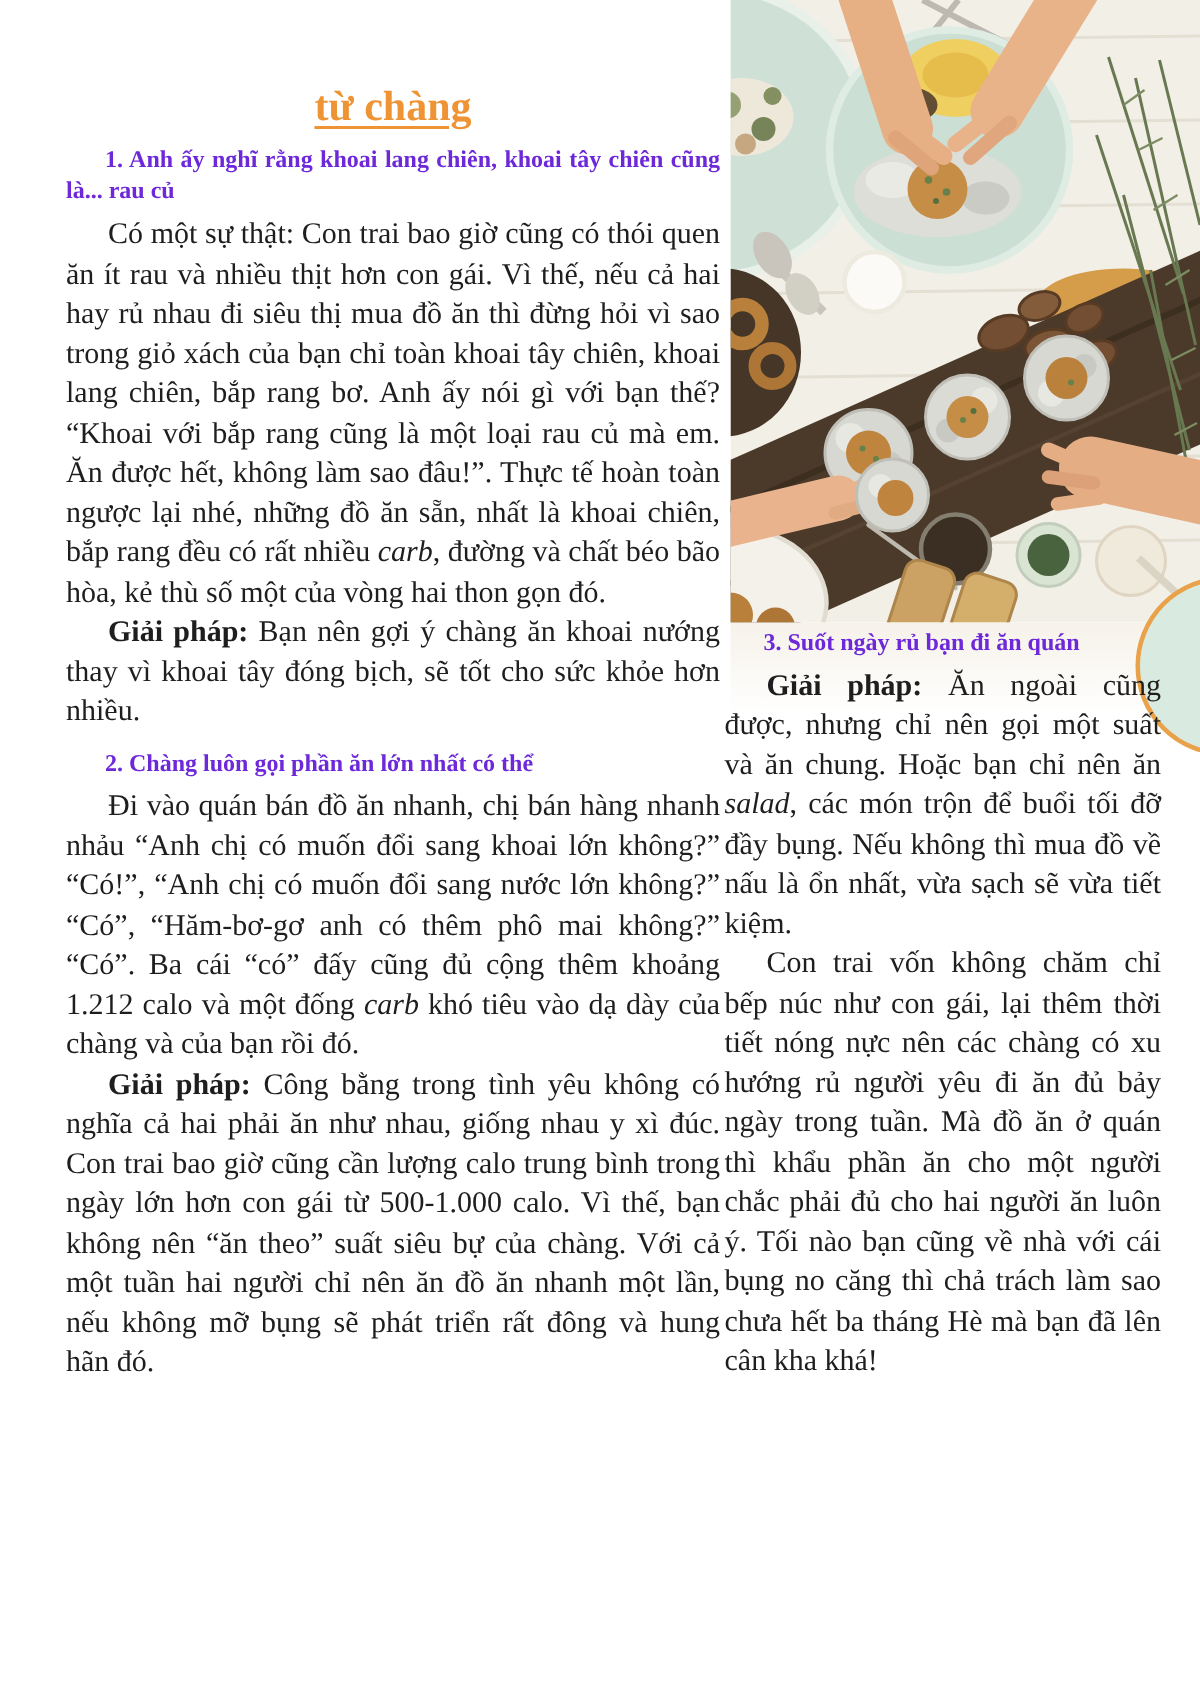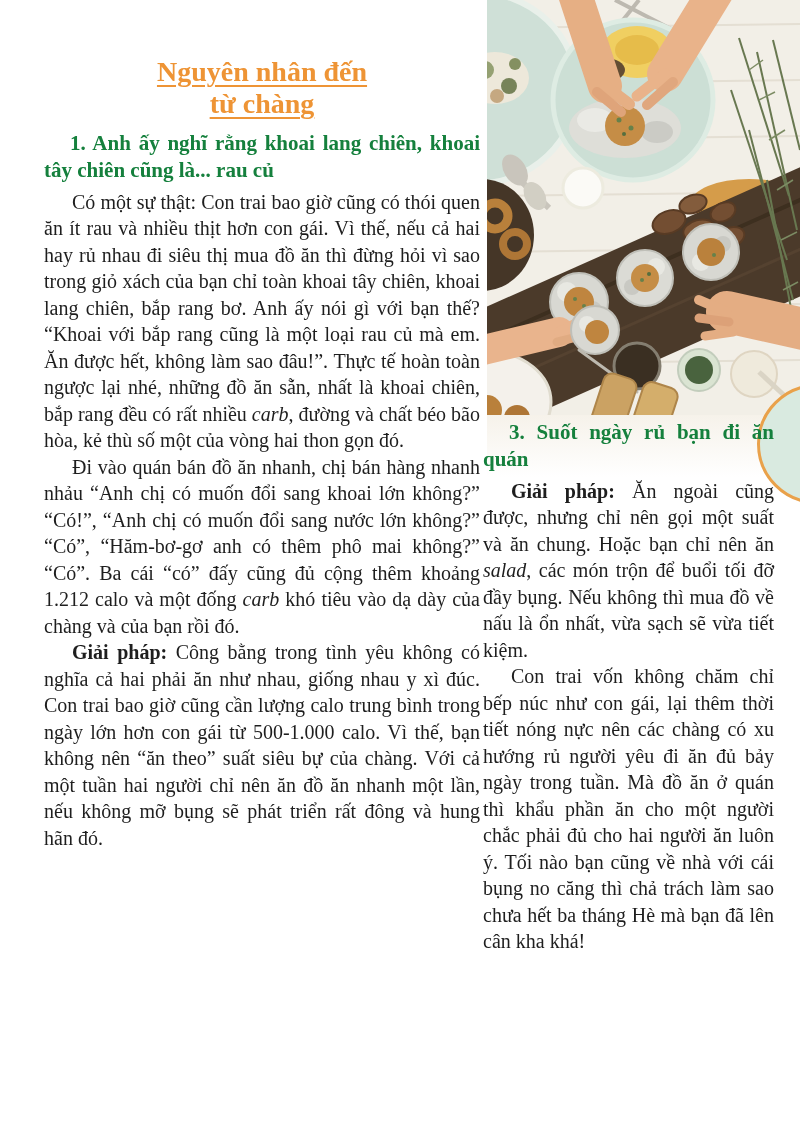--- a/index.html
+++ b/index.html
@@ -13,21 +13,21 @@
   .col-right{position:absolute;left:483px;top:419px;width:291px;z-index:2;}
   .page-title{
     margin:0 0 9px 0;text-align:center;color:#ee9435;
     font-size:28px;line-height:1.16;font-weight:bold;
   }
   .page-title .title-line{
     display:block;text-decoration:underline;
     text-underline-offset:4px;text-decoration-thickness:2px;
   }
   .section-heading{
-    margin:12px 0 4px 0;color:#15803d;font-size:21px;line-height:1.3;
+    margin:12px 0 4px 0;color:#6d28d9;font-size:16px;line-height:1.3;
     font-weight:bold;text-align:justify;text-indent:26px;
   }
   .section-heading.first{margin-top:4px;}
   .col-right .section-heading{margin-top:0;}
   .body-para{
     margin:0;font-size:20px;line-height:26.5px;
     text-align:justify;text-indent:28px;
   }
   .body-para em{font-style:italic;}
   .solution-label{font-weight:bold;}
@@ -210,27 +210,28 @@
       </g>
 
       <rect width="313" height="415" fill="#ffffff" opacity="0.06"></rect>
     </svg>
   </div>
   <div class="photo-strip"></div>
   <div class="plate-arc"></div>
 
   <div class="col-left">
     <h1 class="page-title">
-      <span class="title-line">Nguyên nhân đến</span>
       <span class="title-line">từ chàng</span>
     </h1>
 
     <h2 class="section-heading first">1. Anh ấy nghĩ rằng khoai lang chiên, khoai tây chiên cũng là... rau củ</h2>
     <p class="body-para"><span>Có một sự thật: Con trai bao giờ cũng có thói quen ăn ít rau và nhiều thịt hơn con gái. Vì thế, nếu cả hai hay rủ nhau đi siêu thị mua đồ ăn thì đừng hỏi vì sao trong giỏ xách của bạn chỉ toàn khoai tây chiên, khoai lang chiên, bắp rang bơ. Anh ấy nói gì với bạn thế? “Khoai với bắp rang cũng là một loại rau củ mà em. Ăn được hết, không làm sao đâu!”. Thực tế hoàn toàn ngược lại nhé, những đồ ăn sẵn, nhất là khoai chiên, bắp rang đều có rất nhiều </span><em>carb</em><span>, đường và chất béo bão hòa, kẻ thù số một của vòng hai thon gọn đó.</span></p>
-
+    <p class="body-para"><strong class="solution-label">Giải pháp:</strong> <span>Bạn nên gợi ý chàng ăn khoai nướng thay vì khoai tây đóng bịch, sẽ tốt cho sức khỏe hơn nhiều.</span></p>
+
+    <h2 class="section-heading">2. Chàng luôn gọi phần ăn lớn nhất có thể</h2>
     <p class="body-para"><span>Đi vào quán bán đồ ăn nhanh, chị bán hàng nhanh nhảu “Anh chị có muốn đổi sang khoai lớn không?” “Có!”, “Anh chị có muốn đổi sang nước lớn không?” “Có”, “Hăm-bơ-gơ anh có thêm phô mai không?” “Có”. Ba cái “có” đấy cũng đủ cộng thêm khoảng 1.212 calo và một đống </span><em>carb</em><span> khó tiêu vào dạ dày của chàng và của bạn rồi đó.</span></p>
     <p class="body-para"><strong class="solution-label">Giải pháp:</strong> <span>Công bằng trong tình yêu không có nghĩa cả hai phải ăn như nhau, giống nhau y xì đúc. Con trai bao giờ cũng cần lượng calo trung bình trong ngày lớn hơn con gái từ 500-1.000 calo. Vì thế, bạn không nên “ăn theo” suất siêu bự của chàng. Với cả một tuần hai người chỉ nên ăn đồ ăn nhanh một lần, nếu không mỡ bụng sẽ phát triển rất đông và hung hãn đó.</span></p>
   </div>
 
   <div class="col-right">
     <h2 class="section-heading">3. Suốt ngày rủ bạn đi ăn quán</h2>
     <p class="body-para"><strong class="solution-label">Giải pháp:</strong> <span>Ăn ngoài cũng được, nhưng chỉ nên gọi một suất và ăn chung. Hoặc bạn chỉ nên ăn </span><em>salad</em><span>, các món trộn để buổi tối đỡ đầy bụng. Nếu không thì mua đồ về nấu là ổn nhất, vừa sạch sẽ vừa tiết kiệm.</span></p>
     <p class="body-para">Con trai vốn không chăm chỉ bếp núc như con gái, lại thêm thời tiết nóng nực nên các chàng có xu hướng rủ người yêu đi ăn đủ bảy ngày trong tuần. Mà đồ ăn ở quán thì khẩu phần ăn cho một người chắc phải đủ cho hai người ăn luôn ý. Tối nào bạn cũng về nhà với cái bụng no căng thì chả trách làm sao chưa hết ba tháng Hè mà bạn đã lên cân kha khá!</p>
   </div>
 

